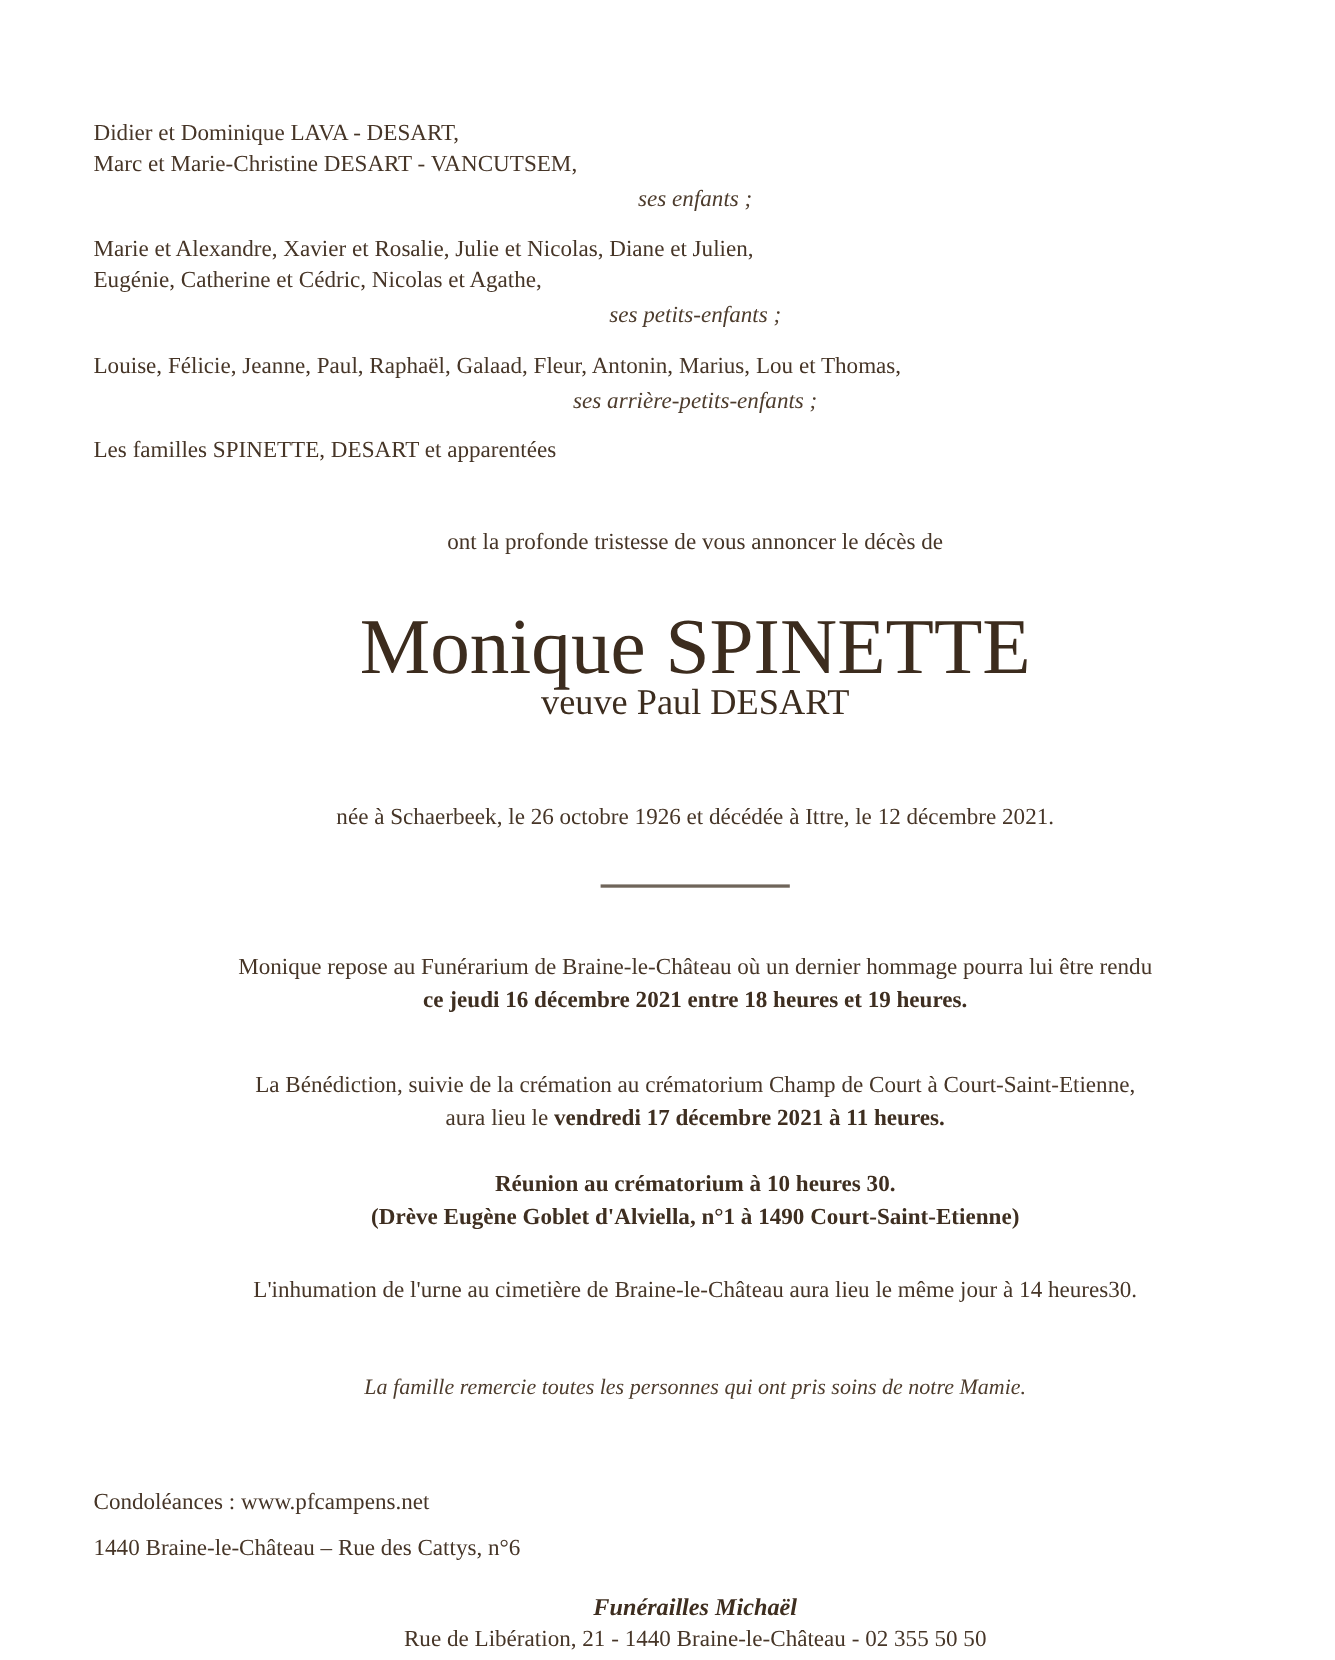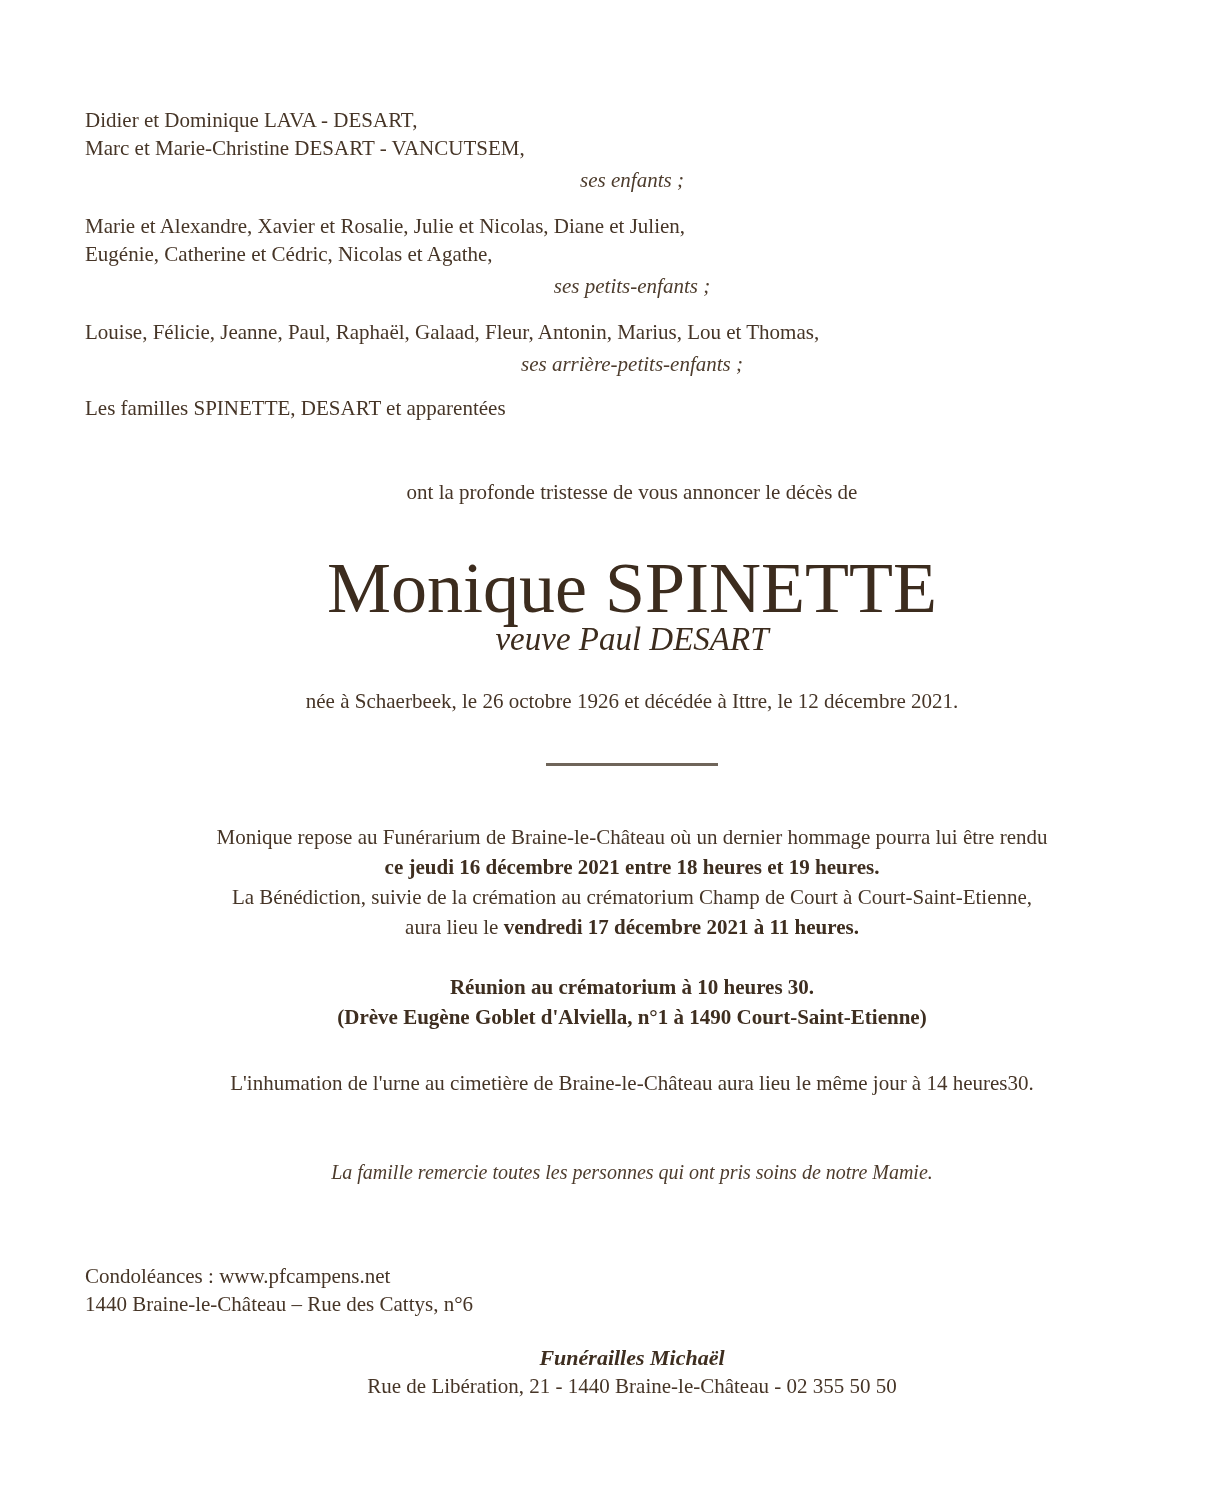--- a/index.html
+++ b/index.html
@@ -48,55 +48,54 @@
     margin-top: 52px;
     font-size: 72px;
     line-height: 60px;
     color: #3c2c1e;
   }
   .widow-line {
     margin-top: 2px;
     font-size: 33px;
     line-height: 38px;
     color: #3c2c1e;
-    font-style: italic;
   }
   .life-dates {
-    margin-top: 29px;
+    margin-top: 70px;
     font-size: 21px;
     line-height: 28px;
   }
   .rule {
     width: 172px;
     height: 0;
     border: none;
     border-top: 3px solid #6f655a;
     margin: 48px auto 0 auto;
   }
   .repose { margin-top: 56px; }
-  .benediction { }
+  .benediction { margin-top: 48px; }
   .meeting { margin-top: 30px; }
   .inhumation { margin-top: 36px; }
   .para {
     font-size: 21px;
     line-height: 30px;
   }
   .bold {
     font-weight: bold;
     color: #3e2e20;
   }
   .thanks {
     margin-top: 60px;
     font-size: 20px;
     line-height: 28px;
     font-style: italic;
     color: #4d3c2d;
   }
   .condolences { margin-top: 76px; }
-  .footer-address { }
+  .footer-address { margin-top: 14px; }
   .funeral-home-name {
     margin-top: 26px;
     font-size: 22px;
     line-height: 28px;
     font-weight: bold;
     font-style: italic;
     color: #3e2e20;
   }
   .funeral-home-address {
     font-size: 21px;

